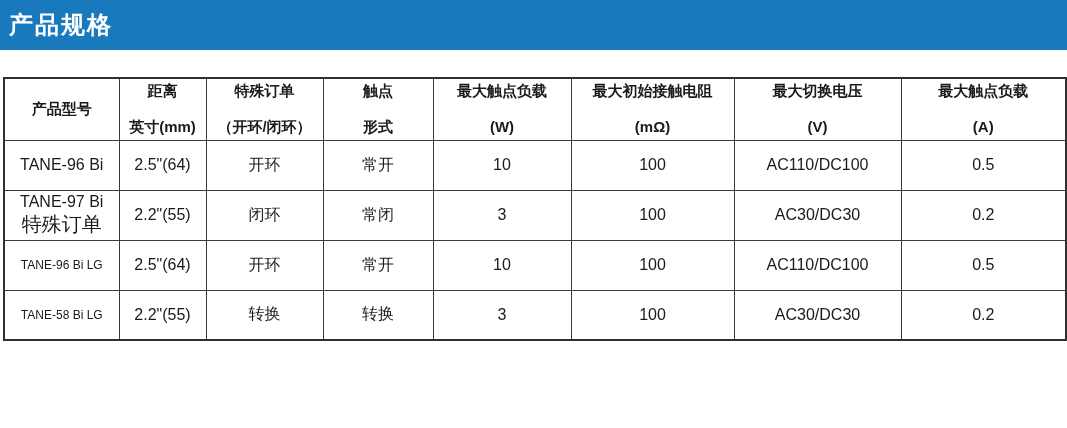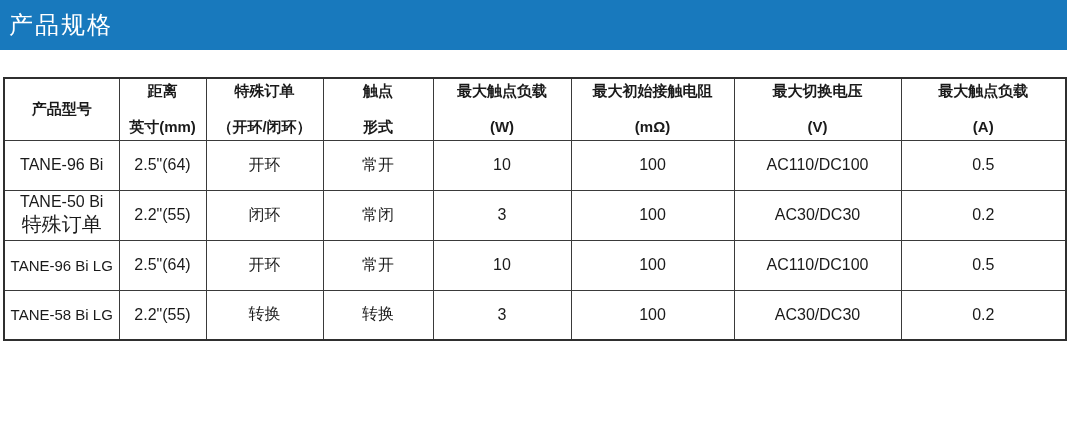--- a/index.html
+++ b/index.html
@@ -13,21 +13,21 @@
   
   .title-bar {
     width: 1067px; height: 50px;
     background: #1879BD;
     display: flex; align-items: center;
     padding-left: 9px;
   }
   .title-bar h1 {
     color: #ffffff;
     font-size: 24px;
-    font-weight: normal;
+    font-weight: bold;
     letter-spacing: 2px;
   }
   
   .spec-table {
     margin: 27px 0 0 3px;
     border-collapse: collapse;
     table-layout: fixed;
     width: 1062px;
     border: 2px solid #2f2f2f;
   }
@@ -39,21 +39,21 @@
     background: #ffffff;
   }
   .spec-table thead th {
     height: 62px;
     font-size: 15px;
     font-weight: bold;
     line-height: 1.35;
   }
   .spec-table tbody td { height: 50px; font-size: 16px; font-weight: normal; }
   .cell-model { font-weight: bold; font-size: 15px; }
-  .cell-model .model-sm { font-size: 15px; }
+  .cell-model .model-sm { font-size: 12px; }
   .cell-model .note { font-weight: normal; font-size: 20px; line-height: 1.3; }
   .cell-cn { font-weight: bold; font-size: 15px; }
   .hdr-l2 { font-weight: bold; margin-top: 16px; }
 </style>
 </head>
 <body>
 
 <div class="title-bar">
   <h1>产品规格</h1>
 </div>
@@ -112,21 +112,21 @@
       <td>2.5"(64)</td>
       <td class="cell-cn">开环</td>
       <td class="cell-cn">常开</td>
       <td>10</td>
       <td>100</td>
       <td>AC110/DC100</td>
       <td>0.5</td>
     </tr>
     <tr>
       <td class="cell-model">
-          <div>TANE-50 Bi</div>
+          <div>TANE-97 Bi</div>
           <div class="note">特殊订单</div>
         </td>
       <td>2.2"(55)</td>
       <td class="cell-cn">闭环</td>
       <td class="cell-cn">常闭</td>
       <td>3</td>
       <td>100</td>
       <td>AC30/DC30</td>
       <td>0.2</td>
     </tr>

